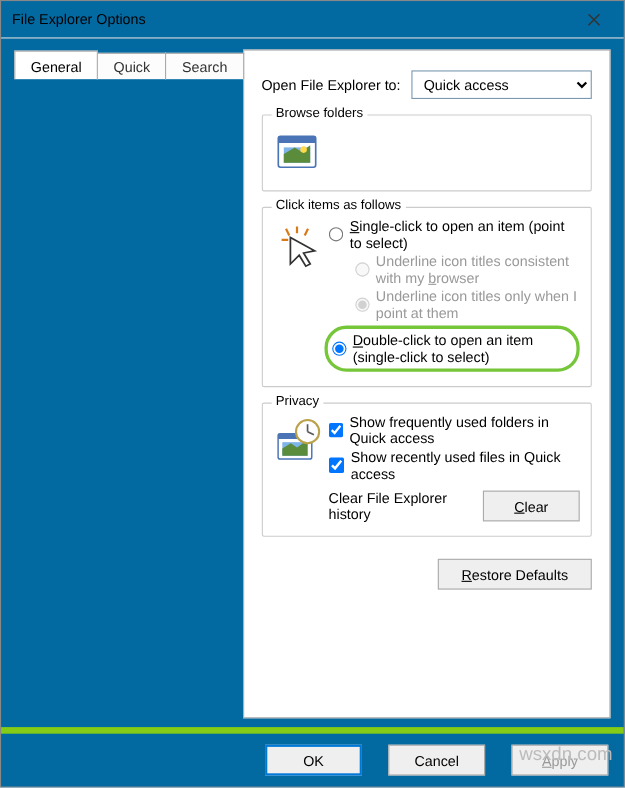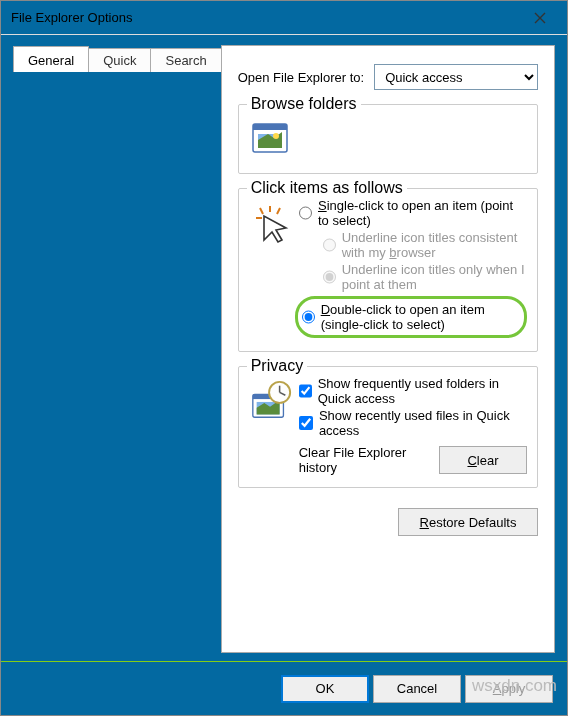--- a/index.html
+++ b/index.html
@@ -99,21 +99,21 @@
     padding: 8px 10px 12px 10px;
     margin-bottom: 14px;
     position: relative;
     border-radius: 2px;
   }
   .group .legend {
     position: absolute;
     top: -10px; left: 8px;
     background: #fff;
     padding: 0 4px;
-    font-size: 16px;
+    font-size: 12px;
   }
   .group-body { display: flex; }
   .iconcell {
     width: 50px;
     padding: 4px 4px 0 0;
   }
   .iconbox {
     width: 44px; height: 44px;
     display: flex; align-items: center; justify-content: center;
   }
@@ -152,23 +152,23 @@
   .btn.wide { min-width: 140px; }
   .btn.primary { border: 2px solid #0078d7; }
   .btn.disabled { color: #999; }
   .privacy-clear-row {
     display: flex; align-items: center; padding: 6px 0 0 0;
   }
   .privacy-clear-row .lbl { flex: 1; }
   .restore-row { display: flex; justify-content: flex-end; margin-top: 6px; }
   .footer {
     height: 54px;
-    border-top: 1px solid #84cc16;
+    border-top: 6px solid #84cc16;
     display: flex; align-items: center; justify-content: flex-end;
-    gap: 4px; padding: 0 14px;
+    gap: 24px; padding: 0 14px;
   }
   
   .watermark {
     position: absolute;
     top: 40px; right: 20px;
     font-size: 36px;
     font-weight: 700;
     color: rgba(0,0,0,0.22);
     letter-spacing: 2px;
     font-family: Arial, sans-serif;

